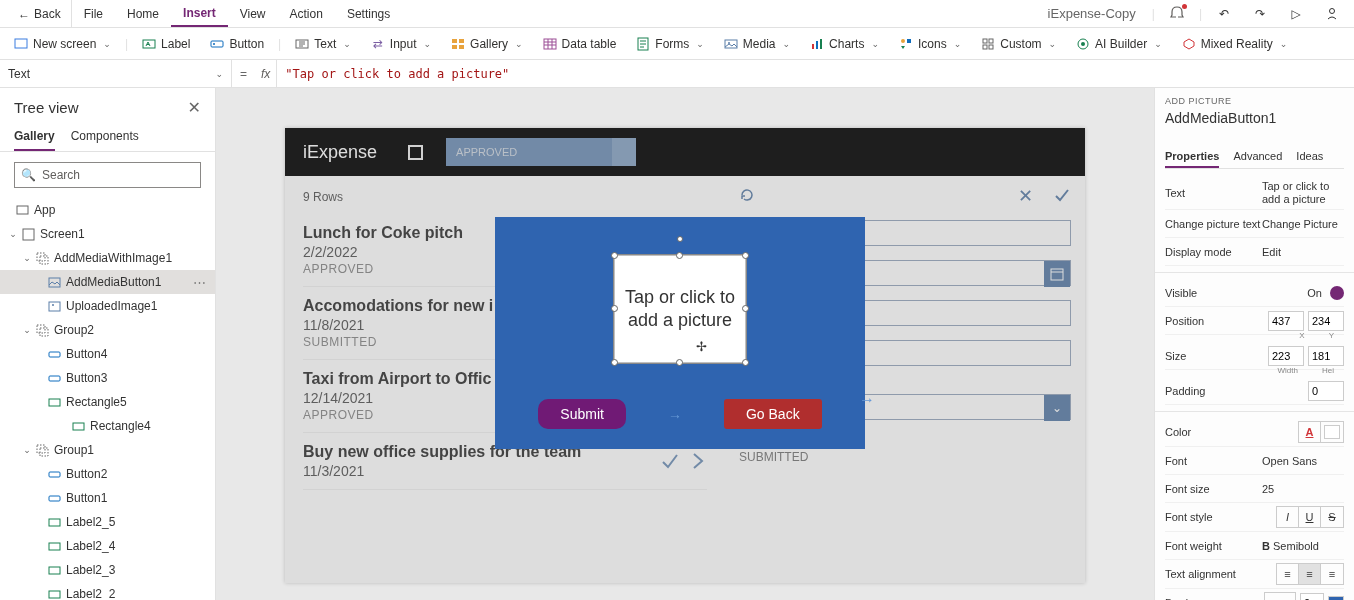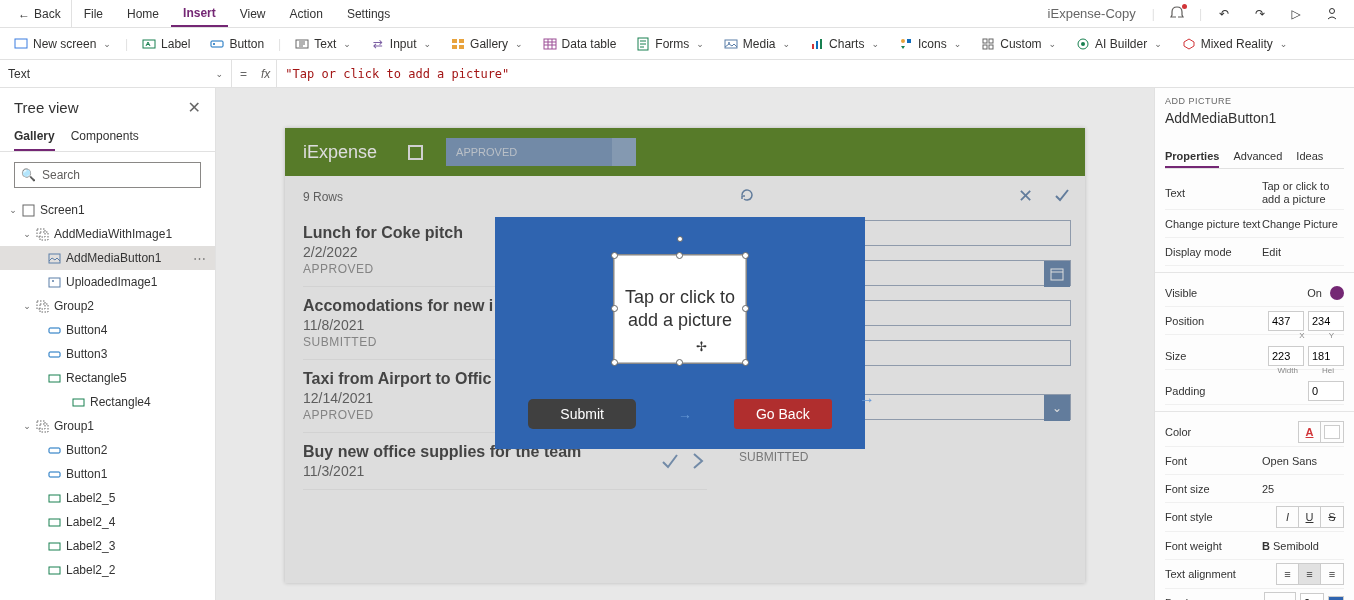--- a/index.html
+++ b/index.html
@@ -45,21 +45,21 @@
 .t-caret { width: 14px; font-size: 9px; color: #666; text-align: center; }
 .t-icon { width: 16px; height: 14px; display: inline-flex; align-items: center; justify-content: center; margin-right: 4px; }
 .t-icon svg { width: 13px; height: 13px; }
 .node-more { margin-left: auto; margin-right: 8px; color: #666; font-size: 13px; letter-spacing: 1px; }
 
 
 .canvas-wrap { flex: 1; background: #e8e8e8; position: relative; overflow: hidden; display: flex; justify-content: center; padding-top: 40px; }
 .canvas-dim { position: absolute; inset: 0 0 0 0; background: rgba(120,120,120,0.25); z-index: 5; pointer-events: none; }
 .app-frame { width: 800px; height: 455px; background: #fff; box-shadow: 0 0 4px rgba(0,0,0,.2); position: relative; }
 
-.app-header { background: #4d7c0f; height: 48px; display: flex; align-items: center; padding: 0 18px; gap: 23px; color: #fff; }
+.app-header { background: #000000; height: 48px; display: flex; align-items: center; padding: 0 18px; gap: 23px; color: #fff; }
 .app-logo { font-size: 18px; font-weight: 300; }
 .chk { width: 15px; height: 15px; border: 2px solid #eee; margin-left: 8px; }
 .approved-dd { background: #7091b7; width: 190px; height: 28px; display: flex; align-items: center; padding: 0 10px; color: #d0d8e2; font-size: 11px; position: relative; }
 .approved-dd::after { content: ''; position: absolute; right: 0; width: 24px; height: 28px; background: #88a4c4; }
 .approved-dd .caret { position: absolute; right: 8px; font-size: 10px; color: #fff; }
 .search-box { background: #7091b7; width: 190px; height: 28px; display: flex; align-items: center; padding: 0 10px; color: #d0d8e2; font-size: 11px; margin-left: 20px; }
 
 .app-body { display: flex; height: calc(100% - 48px); }
 .list-side { width: 440px; padding: 14px 18px; background: #fff; overflow: hidden; }
 .rows-label { font-size: 12px; color: #555; margin-bottom: 10px; }
@@ -80,21 +80,21 @@
 
 
 .modal { position: absolute; left: 210px; top: 89px; width: 370px; height: 232px; background: #2f64b0; z-index: 10; display: flex; flex-direction: column; align-items: center; justify-content: space-between; padding-top: 38px; padding-bottom: 20px; }
 .add-media { width: 132px; height: 108px; background: #fff; border: 1px solid #c0c0c0; display: flex; align-items: center; justify-content: center; text-align: center; font-size: 18px; font-weight: 500; color: #333; position: relative; padding: 6px; line-height: 1.3; box-shadow: 0 0 0 1px #888; }
 .sel-handle { position: absolute; width: 7px; height: 7px; background: #fff; border: 1px solid #666; border-radius: 50%; }
 .sel-handle.tl { top: -4px; left: -4px; } .sel-handle.tc { top: -4px; left: calc(50% - 4px); } .sel-handle.tr { top: -4px; right: -4px; }
 .sel-handle.ml { top: calc(50% - 4px); left: -4px; } .sel-handle.mr { top: calc(50% - 4px); right: -4px; }
 .sel-handle.bl { bottom: -4px; left: -4px; } .sel-handle.bc { bottom: -4px; left: calc(50% - 4px); } .sel-handle.br { bottom: -4px; right: -4px; }
 .rot-handle { position: absolute; top: -20px; left: calc(50% - 3px); width: 6px; height: 6px; border: 1px solid #666; border-radius: 50%; background: #fff; }
 .modal-btns { display: flex; gap: 42px; align-items: center; }
-.btn-submit { background: #404040; color: #fff; padding: 7px 32px; border-radius: 5px; font-size: 14px; cursor: pointer; }
+.btn-submit { background: #701a75; color: #fff; padding: 7px 22px; border-radius: 10px; font-size: 14px; cursor: pointer; }
 .btn-goback { background: #b02e2e; color: #fff; padding: 7px 22px; border-radius: 3px; font-size: 14px; cursor: pointer; }
 .modal-arrow { color: #6799d6; font-size: 14px; position: absolute; }
 .resize-arrow { position: absolute; right: -10px; bottom: 42px; color: #6799d6; font-size: 16px; }
 
 
 .scroll-hint { position: absolute; right: 0; top: 48px; width: 12px; height: 60px; background: #c0c0c0; }
 
 
 .props-panel { width: 200px; background: #fdfdfd; border-left: 1px solid #e1e1e1; padding: 8px 10px; font-size: 11px; overflow-y: auto; }
 .props-eyebrow { font-size: 9px; color: #666; letter-spacing: .5px; }
@@ -315,20 +315,28 @@
     </div>
     <div class="tree-tabs">
       <div class="tree-tab active">Gallery</div>
       <div class="tree-tab">Components</div>
     </div>
     <div class="tree-search">
       <span style="margin-right:6px">🔍</span>
       <span>Search</span>
     </div>
     <div class="tree-list">
+      <div class="tree-node" style="padding-left:14px">
+        <span class="t-icon">
+            <svg viewBox="0 0 13 13">
+              <rect x="1" y="2" width="11" height="8" fill="none" stroke="#666"></rect>
+            </svg>
+          </span>
+        <span>App</span>
+      </div>
       <div class="tree-node" style="padding-left:6px">
         <span class="t-caret">⌄</span>
         <span class="t-icon">
             <svg viewBox="0 0 13 13">
               <rect x="1" y="1" width="11" height="11" fill="none" stroke="#666"></rect>
             </svg>
           </span>
         <span>Screen1</span>
       </div>
       <div class="tree-node" style="padding-left:20px">

